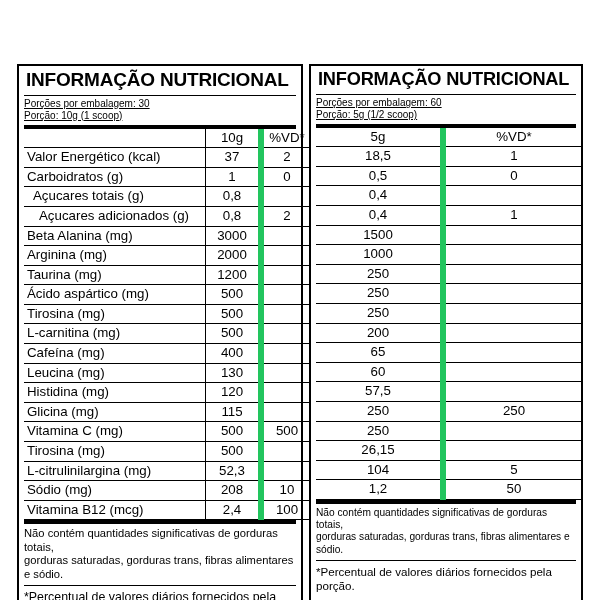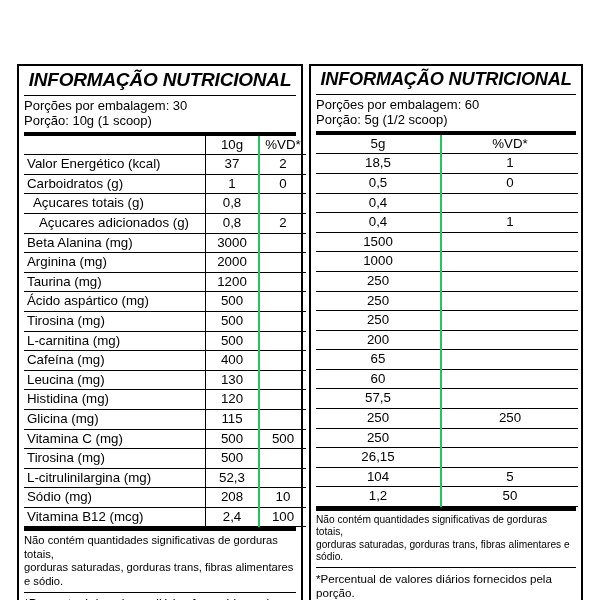--- a/index.html
+++ b/index.html
@@ -31,33 +31,33 @@
     flex-direction: column;
   }
   .panel-left  { width: 286px; }
   .panel-right { width: 274px; }
 
   .pad { padding: 0 5px; }
 
   .title {
     font-size: 19px;
     font-weight: bold;
-    text-align: center;
+    text-align: left;
     letter-spacing: -0.2px;
     padding: 4px 2px 5px 2px;
     line-height: 1.05;
     white-space: nowrap;
-    font-style: italic;
   }
   .panel-right .title { font-size: 18.2px; }
 
   .serving {
-    font-size: 13px;
+    font-size: 10px;
     line-height: 1.18;
     padding: 2px 0 3px 0;
+    text-decoration: underline;
   }
   .serving div { white-space: nowrap; }
 
   table.nut {
     border-collapse: collapse;
     width: 100%;
     font-size: 13.3px;
     table-layout: fixed;
   }
   table.nut td, table.nut th {
@@ -65,21 +65,21 @@
     padding: 0;
     height: 18.6px;
     line-height: 18.6px;
     font-weight: normal;
     vertical-align: middle;
     overflow: hidden;
     white-space: nowrap;
   }
   .c-name { text-align: left;  padding-left: 3px !important; }
   .c-val  { text-align: center; border-left: 1px solid #000; }
-  .c-vd   { text-align: center; border-left: 2px solid #22c55e; }
+  .c-vd   { text-align: center; border-left: 6px solid #22c55e; }
 
   
   .panel-left .c-name { width: 178px; }
   .panel-left .c-val  { width: 52px; }
   .panel-left .c-vd   { width: 46px; }
 
   
   .panel-right .c-val { width: 124px; border-left: none; margin-top: 40px; }
   .panel-right .c-vd  { width: 136px; }
 

